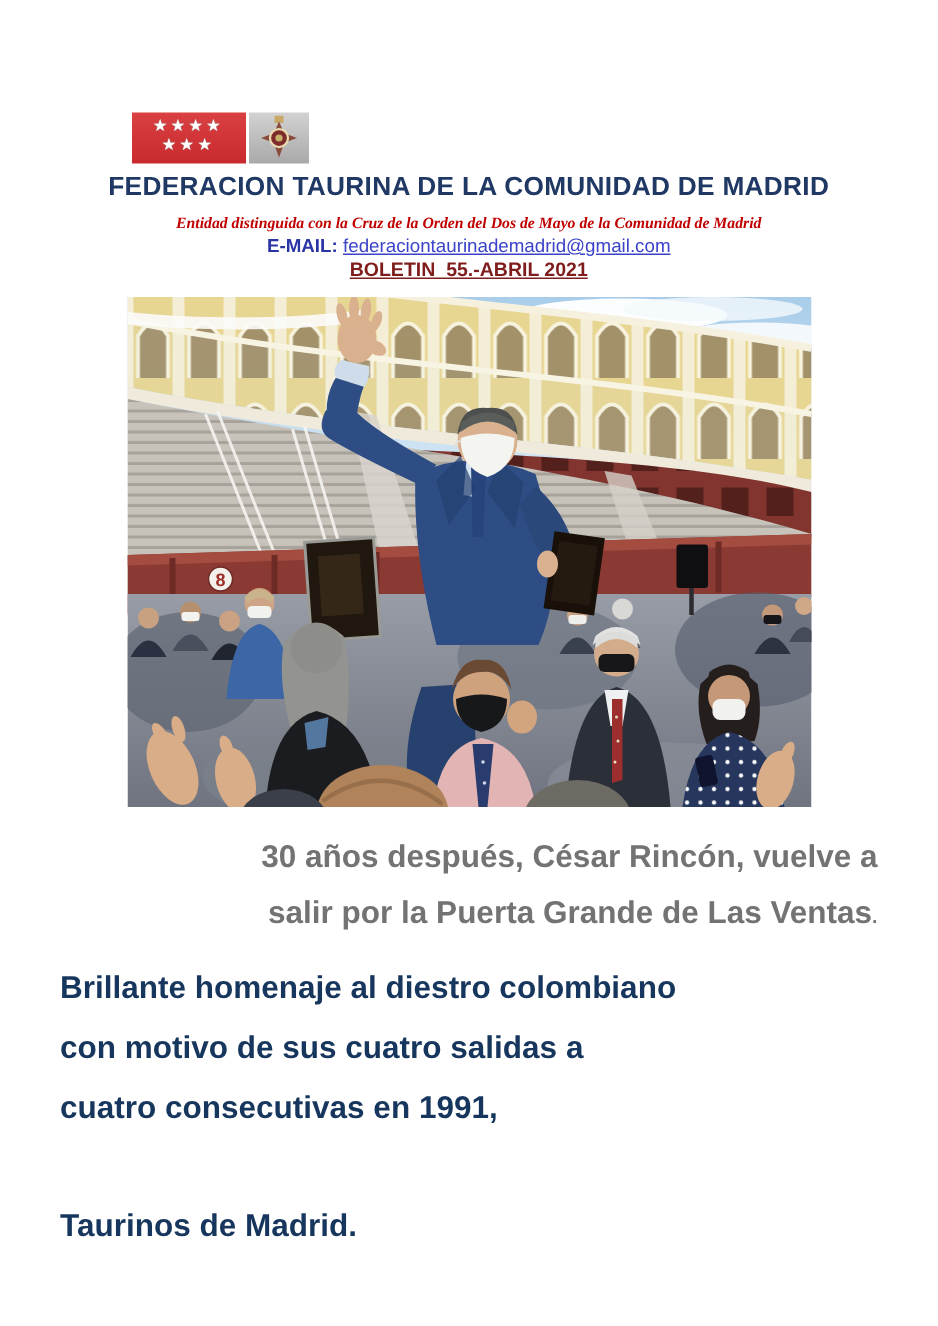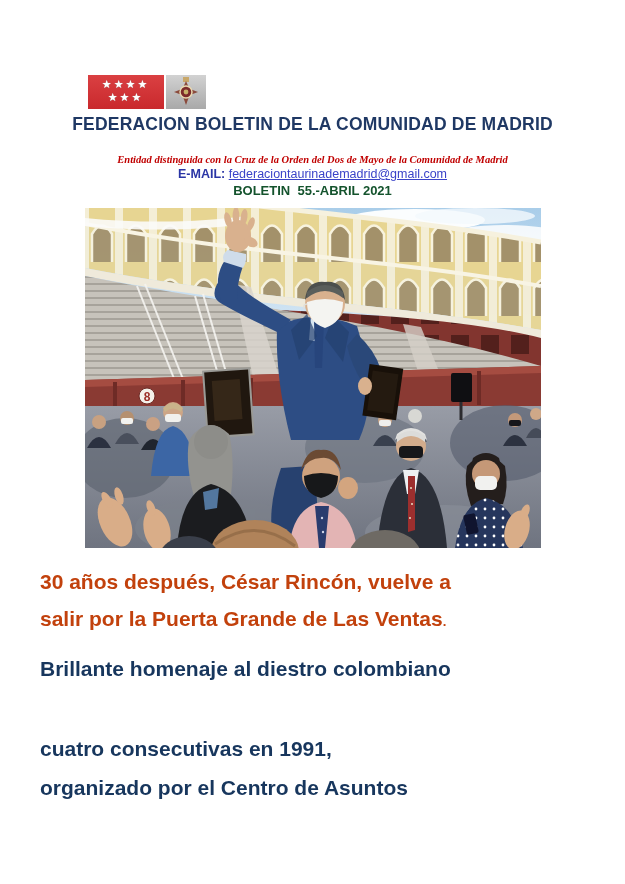--- a/index.html
+++ b/index.html
@@ -5,28 +5,28 @@
   html,body{margin:0;padding:0;background:#ffffff;}
   body{width:625px;height:884px;font-family:"Liberation Sans",sans-serif;overflow:hidden;}
   .page{position:relative;width:625px;height:884px;background:#fff;}
   header{padding-top:74px;text-align:center;}
   .logo-row{width:456px;margin:0 auto;text-align:left;}
   .logo{display:inline-flex;align-items:stretch;margin-left:3px;}
   .flag{width:76px;height:34px;background:linear-gradient(#da4042,#c9292d);display:flex;flex-direction:column;align-items:center;justify-content:center;line-height:1;}
   .flag .star-row{color:#fff;font-size:11px;letter-spacing:2px;height:13px;text-shadow:0 0 1px #9aa;}
   .medal-box{width:40px;height:34px;margin-left:2px;background:linear-gradient(#d2d2d2,#a9a9a9);display:flex;align-items:center;justify-content:center;}
   h1.org{margin:5px 0 0;font-size:17.5px;font-weight:bold;color:#1f3864;letter-spacing:.2px;}
-  .distinction{margin:19px 0 0;font-family:"Liberation Serif",serif;font-style:italic;font-weight:bold;font-size:10.5px;color:#c00000;}
+  .distinction{margin:9px 0 0;font-family:"Liberation Serif",serif;font-style:italic;font-weight:bold;font-size:10.5px;color:#c00000;}
   .email{margin:2px 0 0;font-size:12.5px;font-weight:bold;color:#2a35a5;}
   .email a{color:#3a43c8;font-weight:normal;text-decoration:underline;cursor:pointer;}
-  .bulletin{margin:1px 0 0;font-size:13px;font-weight:bold;color:#14532d;white-space:pre;display:inline-block;}
+  .bulletin{margin:1px 0 0;font-size:13px;font-weight:bold;color:#7f1d1d;text-decoration:underline;white-space:pre;display:inline-block;}
   .photo{width:456px;height:340px;margin:9px auto 0;display:block;}
   .photo svg{display:block;}
   h2{margin:0;}
-  .headline{width:545px;margin:15px auto 0;text-align:left;font-size:21px;font-weight:bold;color:#c2410c;line-height:1.78;}
+  .headline{width:545px;margin:15px auto 0;text-align:right;font-size:21px;font-weight:bold;color:#737373;line-height:1.78;}
   .small-dot{font-size:13px;}
   .subheadline{width:545px;margin:11px auto 0;text-align:left;font-size:21px;font-weight:bold;color:#17365d;line-height:1.9;}
 </style>
 </head>
 <body>
 
 <div class="page">
 
   <header>
     <div class="logo-row">
@@ -43,21 +43,21 @@
               <path d="M13 28 L17 17 L13 14 L9 17 Z"></path>
               <path d="M1 15 L9 18 L12 15 L9 12 Z"></path>
               <path d="M25 15 L17 18 L14 15 L17 12 Z"></path>
             </g>
             <circle cx="13" cy="15" r="6" fill="#7d2b2b" stroke="#e8d9b0" stroke-width="1.5"></circle>
             <circle cx="13" cy="15" r="2.4" fill="#c8b26a"></circle>
           </svg>
         </div>
       </div>
     </div>
-    <h1 class="org">FEDERACION BOLETIN DE LA COMUNIDAD DE MADRID</h1>
+    <h1 class="org">FEDERACION TAURINA DE LA COMUNIDAD DE MADRID</h1>
     <p class="distinction">Entidad distinguida con la Cruz de la Orden del Dos de Mayo de la Comunidad de Madrid</p>
     <p class="email"><span>E-MAIL:</span>
       <a>federaciontaurinademadrid@gmail.com</a></p>
     <span class="bulletin">BOLETIN  55.-ABRIL 2021</span>
   </header>
 
   <figure class="photo" style="margin-top:9px;">
     <svg viewBox="0 0 456 340" width="456" height="340">
       <defs>
         <linearGradient id="sky" x1="0" y1="0" x2="0" y2="1">
@@ -290,18 +290,19 @@
     </svg>
   </figure>
 
   <h2 class="headline">
     <span>30 años después, César Rincón, vuelve a</span><br>
     <span>salir por la Puerta Grande de Las Ventas</span><span class="small-dot">.</span>
   </h2>
 
   <h2 class="subheadline">
     <span>Brillante homenaje al diestro colombiano</span><br>
+    <span>con motivo de sus cuatro salidas a</span><br>
+    <span>cuatro consecutivas en 1991,</span><br>
     <br>
-    <span>cuatro consecutivas en 1991,</span><br>
-    <span>organizado por el Centro de Asuntos</span><br>
+    <span>Taurinos de Madrid.</span>
   </h2>
 
 </div>
 
 </body></html>

